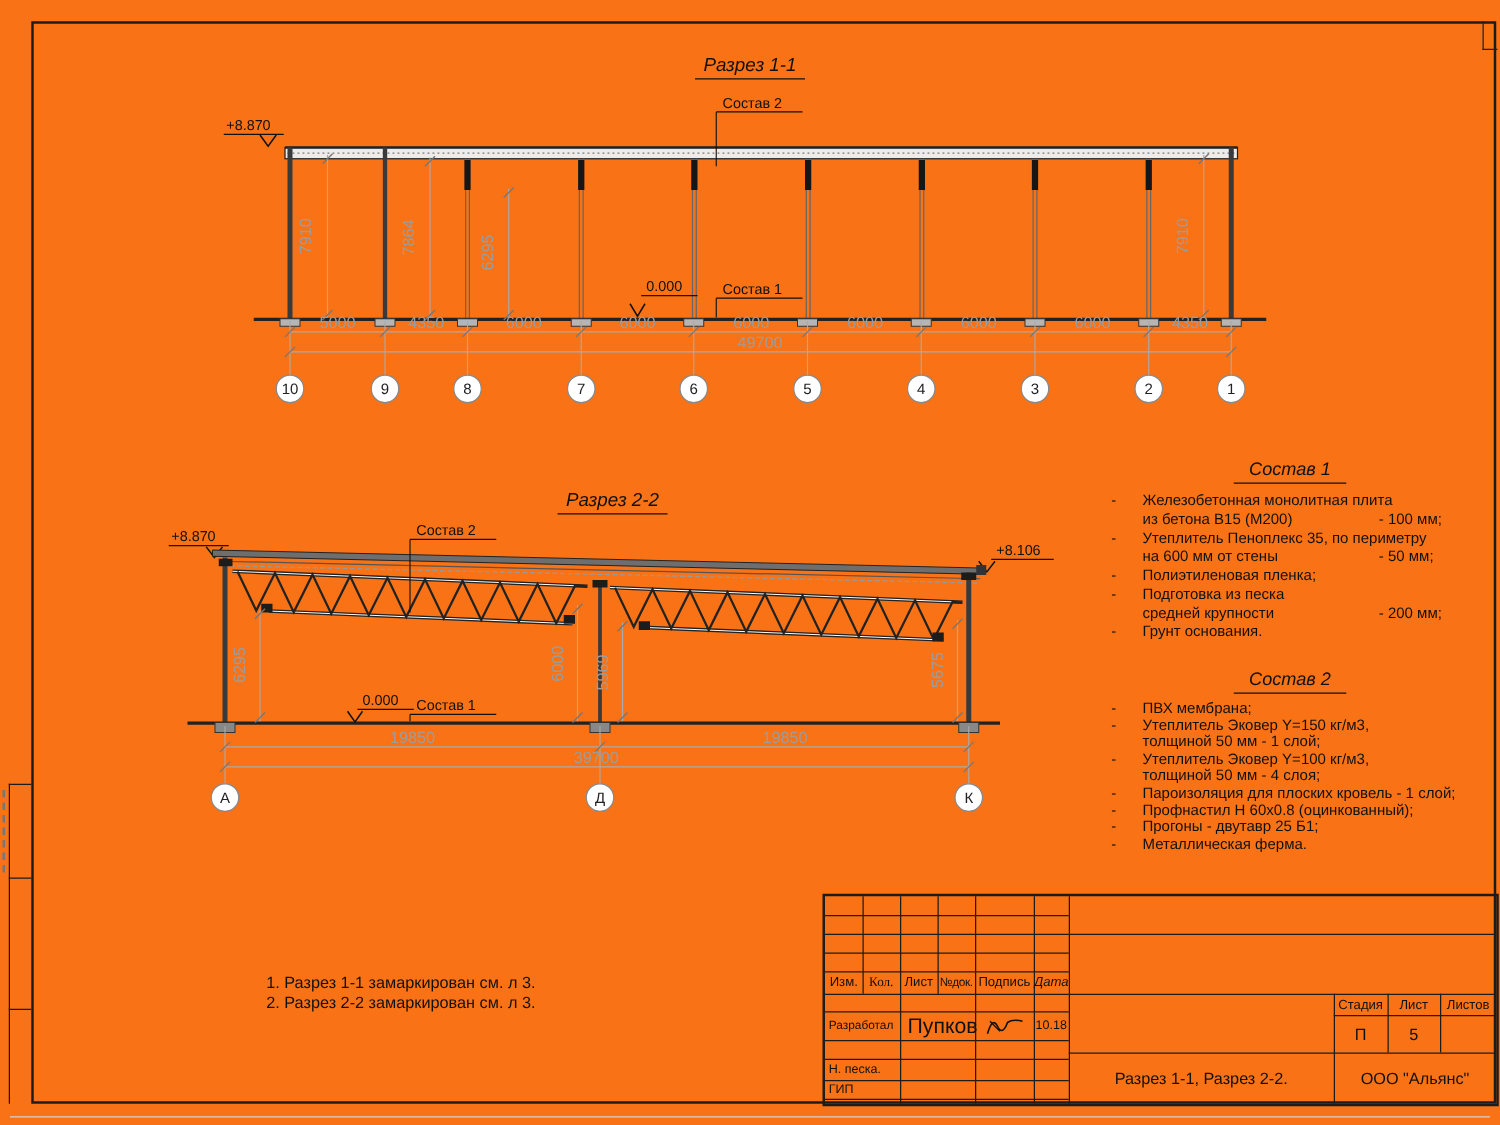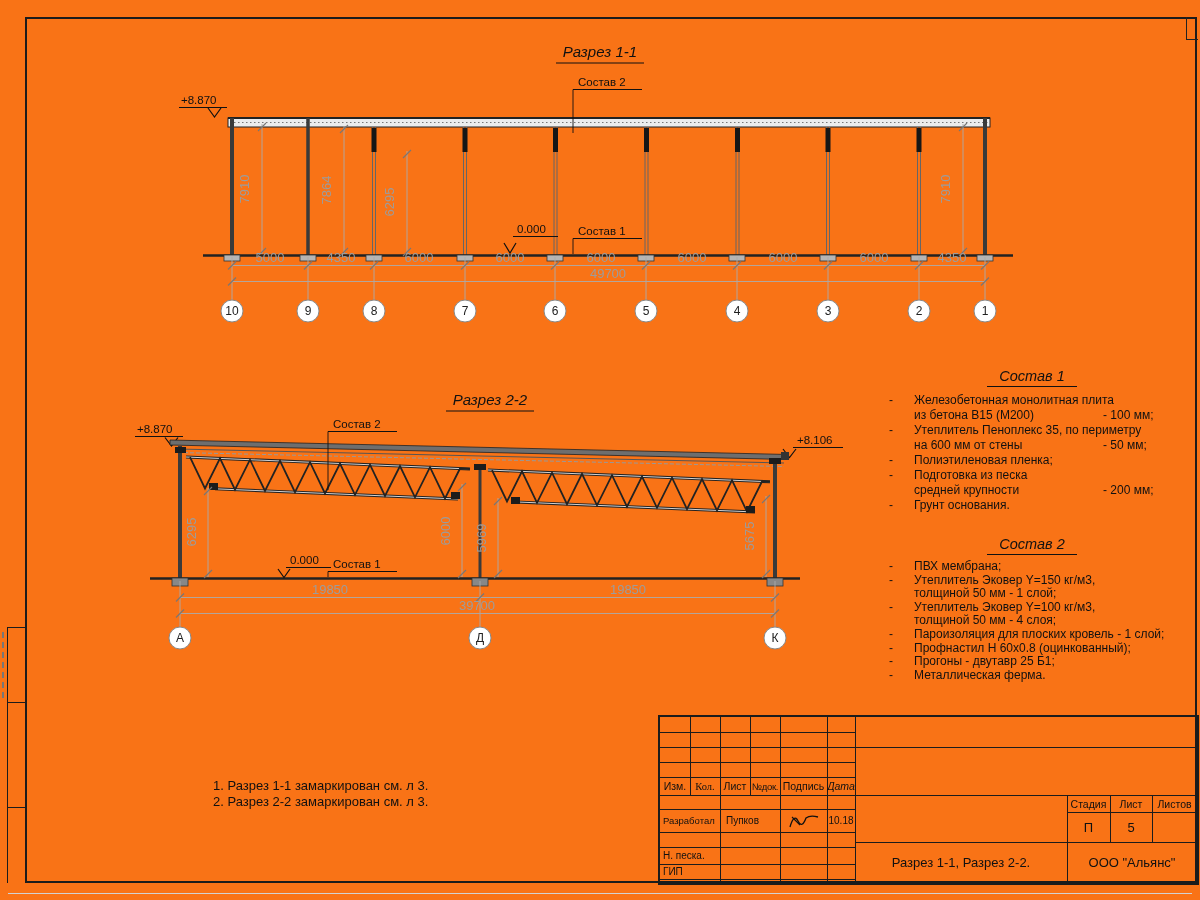--- a/index.html
+++ b/index.html
@@ -387,21 +387,21 @@
     <div class="vl" style="left:492px;top:78px;height:47px;"></div>
 
     <div class="tb-cell" style="left:0;top:60px;width:30px;height:18px;">Изм.</div>
     <div class="tb-cell" style="left:30px;top:60px;width:30px;height:18px;font-family:Liberation Serif, serif;">Кол.</div>
     <div class="tb-cell" style="left:60px;top:60px;width:30px;height:18px;">Лист</div>
     <div class="tb-cell" style="left:90px;top:60px;width:30px;height:18px;font-size:9.5px;letter-spacing:-0.3px;">№док.</div>
     <div class="tb-cell" style="left:120px;top:60px;width:47px;height:18px;">Подпись</div>
     <div class="tb-cell" style="left:167px;top:60px;width:28px;height:18px;font-style:italic;">Дата</div>
 
     <div class="tb-cell tb-left" style="left:0;top:92px;width:60px;height:23px;font-size:9.5px;">Разработал</div>
-    <div class="tb-cell tb-left" style="left:60px;top:92px;width:60px;height:23px;font-size:10px;padding-left:6px;">Пупков</div>
+    <div class="tb-cell tb-left" style="left:60px;top:92px;width:60px;height:23px;font-size:17px;padding-left:6px;">Пупков</div>
     <div class="tb-cell" style="left:120px;top:92px;width:47px;height:23px;">
       <svg width="40" height="20" viewBox="0 0 40 20">
         <path d="M6,16 Q10,2 14,10 T22,7 Q26,4 34,6" fill="none" stroke="#111" stroke-width="1.3"></path>
         <path d="M8,6 L16,14" fill="none" stroke="#111" stroke-width="1.1"></path>
       </svg>
     </div>
     <div class="tb-cell" style="left:167px;top:92px;width:28px;height:23px;font-size:10px;">10.18</div>
 
     <div class="tb-cell tb-left" style="left:0;top:130px;width:60px;height:17px;font-size:10px;">Н. песка.</div>
     <div class="tb-cell tb-left" style="left:0;top:147px;width:60px;height:15px;font-size:10px;">ГИП</div>

